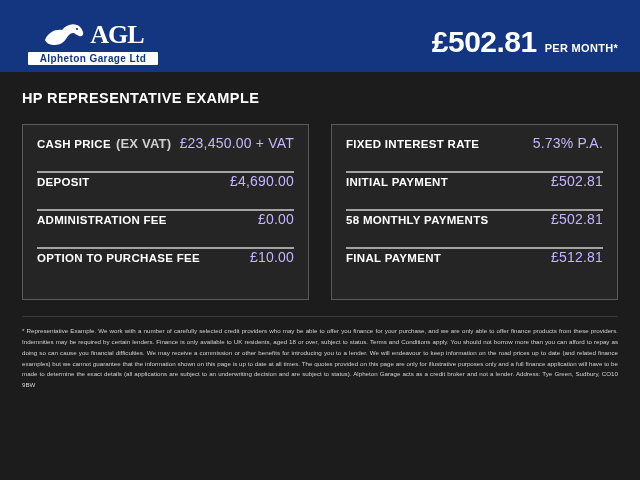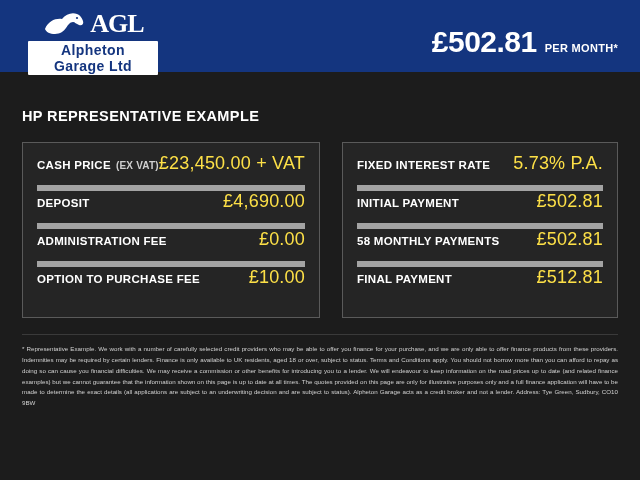--- a/index.html
+++ b/index.html
@@ -27,21 +27,21 @@
     font-weight: bold;
     color: #ffffff;
     letter-spacing: -1px;
     font-family: "Liberation Serif", serif;
   }
   .logo-dog { width: 46px; height: 30px; }
   .logo-sub {
     margin-top: 2px;
     background: #ffffff;
     color: #14357f;
-    font-size: 14px;
+    font-size: 10px;
     font-weight: bold;
     letter-spacing: 0.4px;
     padding: 1px 6px 1px 6px;
     border-radius: 1px;
     width: 130px;
     text-align: center;
   }
   .price-wrap { display: flex; align-items: baseline; gap: 8px; }
   .price {
     font-size: 30px;
@@ -50,21 +50,21 @@
     letter-spacing: -0.5px;
   }
   .price-unit {
     font-size: 11px;
     font-weight: bold;
     color: #ffffff;
     letter-spacing: 0.3px;
   }
 
   
-  .title-bar { padding: 36px 0 10px 22px; }
+  .title-bar { padding: 18px 0 10px 22px; }
   .title {
     color: #ffffff;
     font-size: 14.5px;
     font-weight: bold;
     letter-spacing: 0.4px;
   }
 
   
   .tables {
     display: flex;
@@ -75,42 +75,42 @@
     flex: 1;
     border: 1px solid #5a5a5a;
     background: #252525;
     padding: 10px 14px 12px 14px;
   }
   .row {
     display: flex;
     align-items: baseline;
     justify-content: space-between;
     height: 38px;
-    border-bottom: 6px solid #a3a3a3;
+    border-bottom: 2px solid #a3a3a3;
   }
   .row:last-child { border-bottom: none; }
   .row .label {
     color: #ffffff;
     font-size: 11.5px;
     font-weight: bold;
     letter-spacing: 0.3px;
     display: flex;
     align-items: baseline;
     gap: 5px;
     white-space: nowrap;
   }
   .row .label .note {
-    font-size: 10px;
+    font-size: 13px;
     font-weight: bold;
     color: #cfcfcf;
     letter-spacing: 0.2px;
   }
   .row .value {
-    color: #fde047;
-    font-size: 18px;
+    color: #c4b5fd;
+    font-size: 14px;
     letter-spacing: 0.2px;
     white-space: nowrap;
   }
 
   
   .footnote {
     margin: 16px 22px 0 22px;
     border-top: 1px solid #3a3a3a;
     padding-top: 9px;
     color: #d2d2d2;

